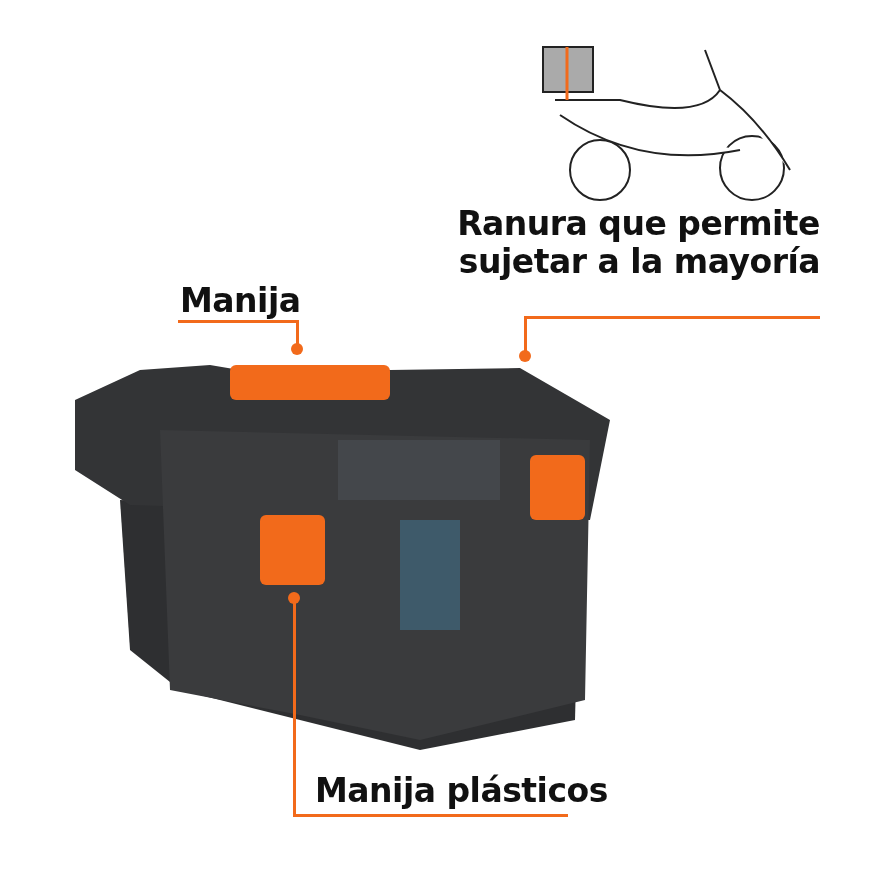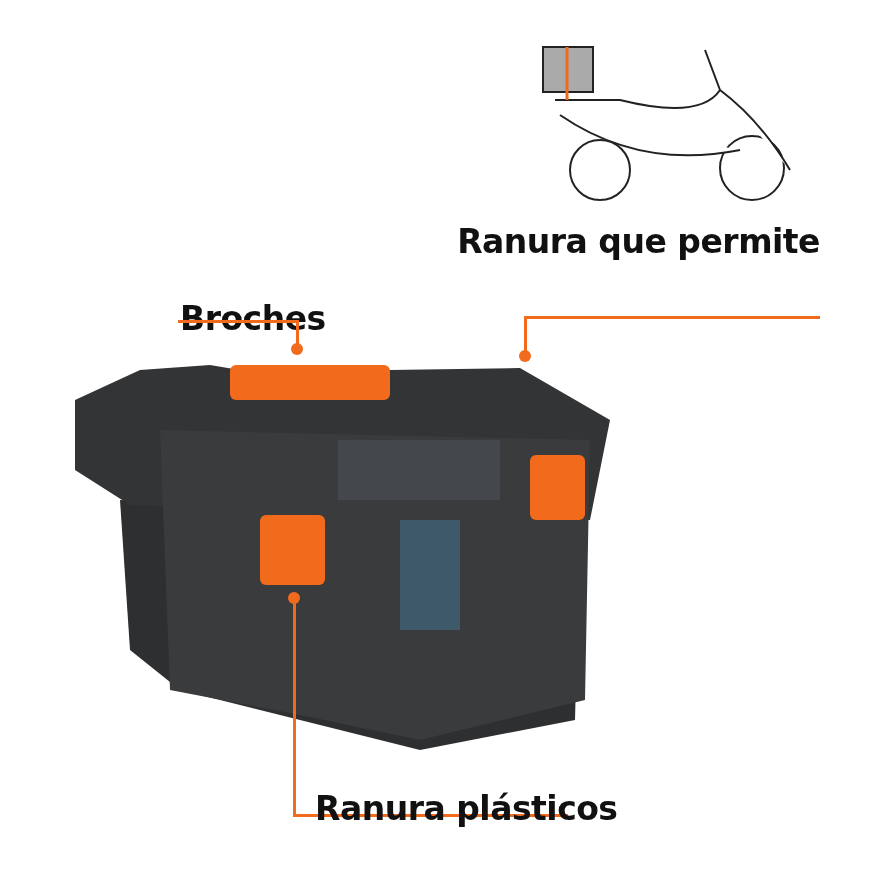--- a/index.html
+++ b/index.html
@@ -1,17 +1,17 @@
 <!DOCTYPE html>
 <html><head>
 <meta charset="utf-8">
 <style>
   html,body{margin:0;padding:0;background:#fff;}
   body{width:882px;height:882px;position:relative;overflow:hidden;font-family:"DejaVu Sans",sans-serif;}
-  .callout{position:absolute;color:#111;font-family:"DejaVu Sans",sans-serif;font-weight:600;font-size:33px;line-height:38px;letter-spacing:-0.5px;margin-top:18px;}
+  .callout{position:absolute;color:#111;font-family:"DejaVu Sans",sans-serif;font-weight:600;font-size:33px;line-height:38px;letter-spacing:-0.5px;}
   .line{position:absolute;background:#f26a1b;}
   .dot{position:absolute;width:12px;height:12px;border-radius:50%;background:#f26a1b;}
   svg{position:absolute;left:0;top:0;}
 </style>
 </head>
 <body>
 
 <svg width="882" height="882">
 
   <g stroke="#222" stroke-width="2" fill="#fff">
@@ -27,28 +27,29 @@
     <path d="M75 400 L140 370 L210 365 L300 380 L390 370 L520 368 L610 420 L590 520 L130 505 L75 470 Z" fill="#333436"></path>
     <path d="M160 430 L590 440 L585 700 L420 740 L300 715 L170 690 Z" fill="#3a3b3d"></path>
     <rect x="230" y="365" width="160" height="35" rx="6" fill="#f26a1b"></rect>
     <rect x="260" y="515" width="65" height="70" rx="6" fill="#f26a1b"></rect>
     <rect x="530" y="455" width="55" height="65" rx="6" fill="#f26a1b"></rect>
     <rect x="338" y="440" width="162" height="60" fill="#44474b"></rect>
     <rect x="400" y="520" width="60" height="110" fill="#3e5a6a"></rect>
   </g>
 </svg>
 
-<div class="callout" style="left:180px;top:282px;">Broches</div>
+<div class="callout" style="left:180px;top:282px;">Manija</div>
 <div class="line" style="left:178px;top:320px;width:120px;height:3px;"></div>
 <div class="line" style="left:296px;top:320px;width:3px;height:26px;"></div>
 <div class="dot" style="left:291px;top:343px;"></div>
 
 <div class="callout" style="right:62px;top:205px;text-align:right;">
   <div>Ranura que permite</div>
+  <div>sujetar a la mayoría</div>
 </div>
 <div class="line" style="left:524px;top:316px;width:296px;height:3px;"></div>
 <div class="line" style="left:524px;top:316px;width:3px;height:38px;"></div>
 <div class="dot" style="left:519px;top:350px;"></div>
 
 <div class="dot" style="left:288px;top:592px;"></div>
 <div class="line" style="left:293px;top:598px;width:3px;height:218px;"></div>
 <div class="line" style="left:293px;top:814px;width:275px;height:3px;"></div>
-<div class="callout" style="left:315px;top:772px;">Ranura plásticos</div>
+<div class="callout" style="left:315px;top:772px;">Manija plásticos</div>
 
 </body></html>

